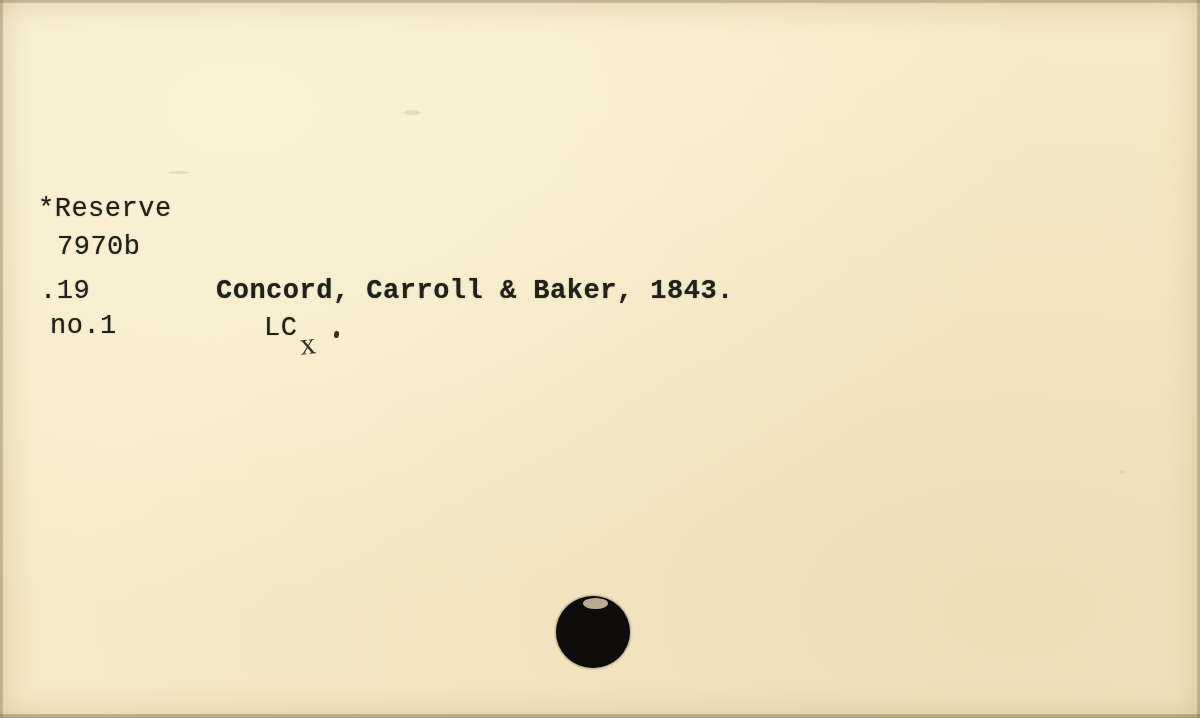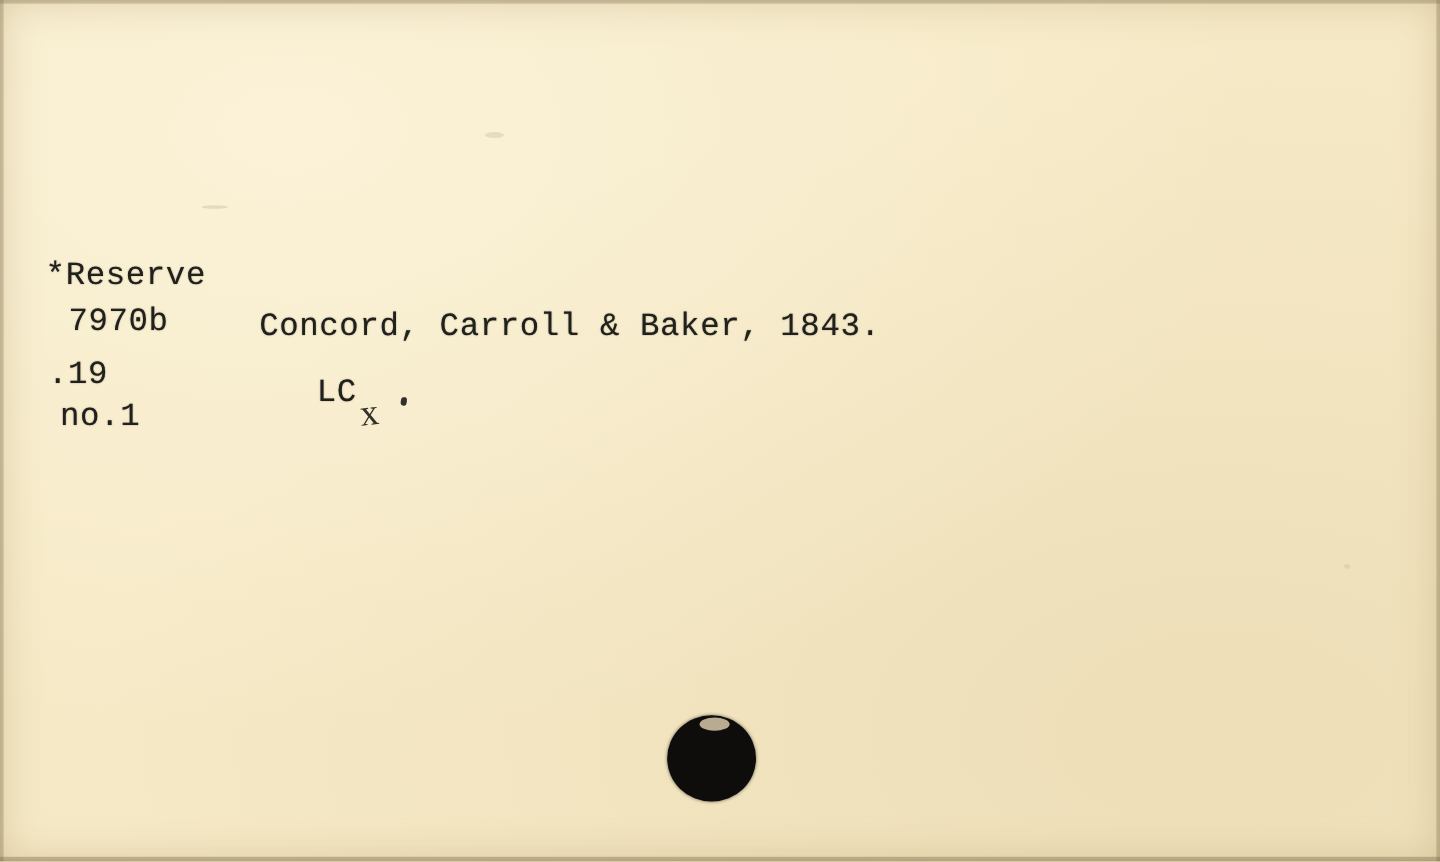--- a/index.html
+++ b/index.html
@@ -44,32 +44,32 @@
     position: absolute;
     color: #20201c;
     font-family: "Liberation Mono", monospace;
     font-size: 27px;
     letter-spacing: 0.5px;
     white-space: pre;
     text-shadow: 0 0 1.2px rgba(40,36,28,0.55);
   }
 
   
-  .call-line { left: 40px; margin-top: 22px; }
+  .call-line { left: 40px; }
   #call-0 { top: 194px; left: 38px; }
   #call-1 { top: 232px; left: 57px; }
   #call-2 { top: 276px; left: 40px; }
   #call-3 { top: 311px; left: 50px; font-family: Liberation Mono, monospace; }
 
   
   .body-line { left: 216px; }
   #body-0 { top: 158px; }
   #body-1 { top: 194px; }
   #body-2 { top: 232px; }
-  #body-3 { top: 258px; }
+  #body-3 { top: 276px; font-weight: bold; }
   #body-4 { top: 313px; margin-left: 48px; }
 
   
   .raised-c {
     display: inline-block;
     position: relative;
     top: -6px;
     font-size: 27px;
   }
 

